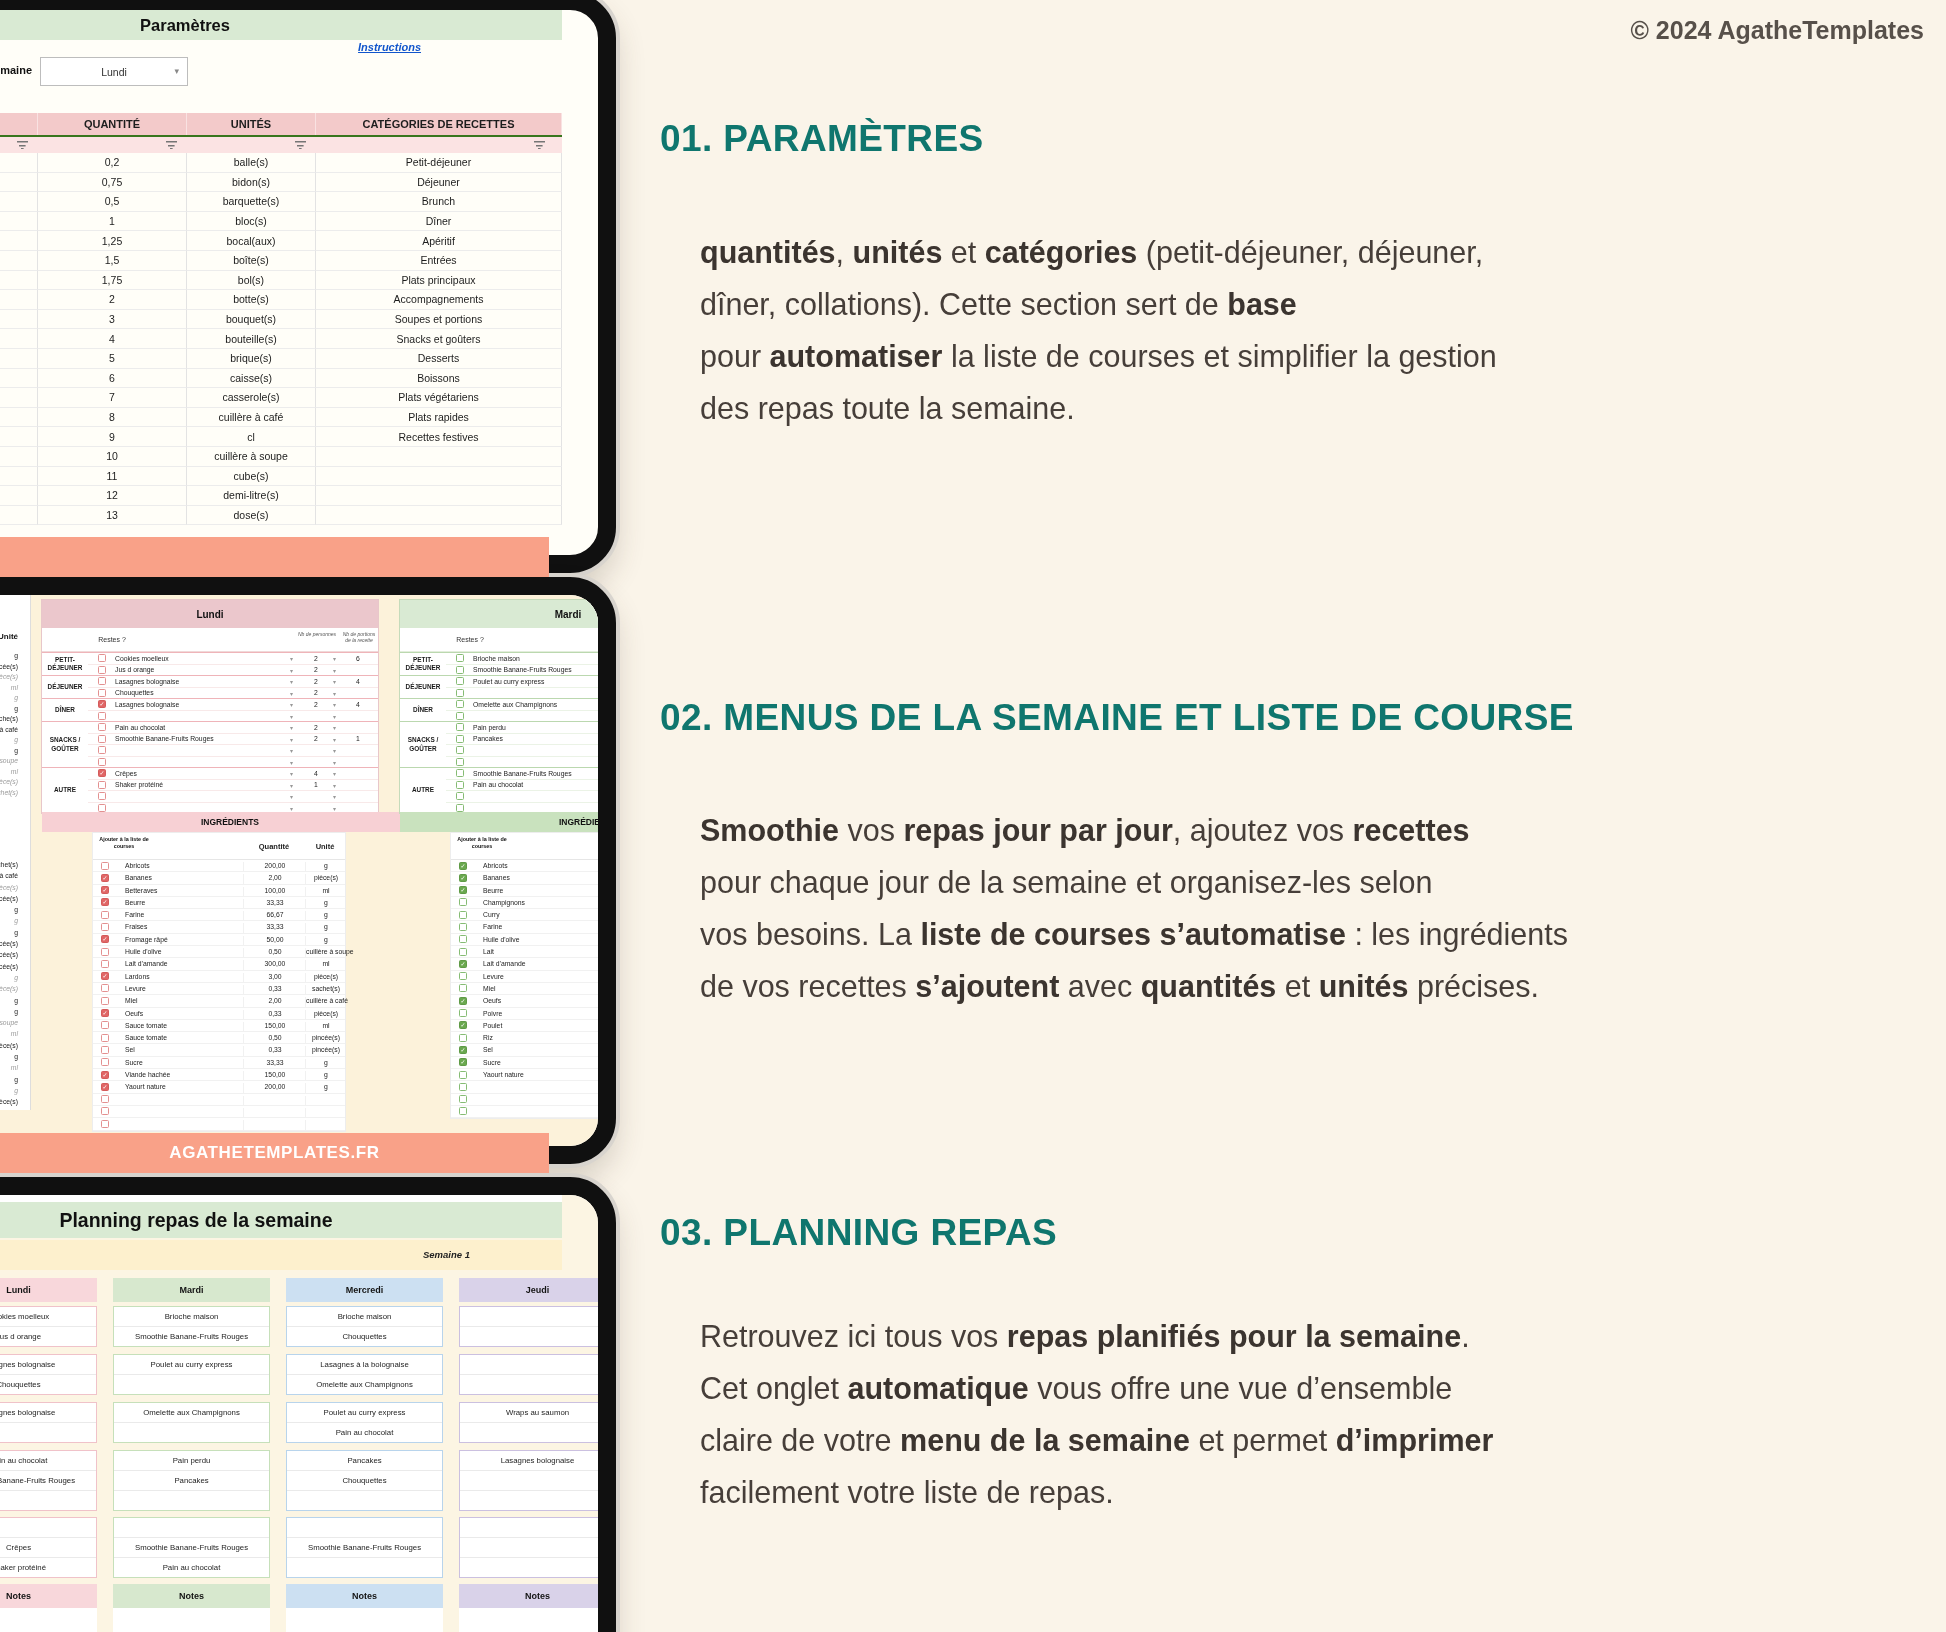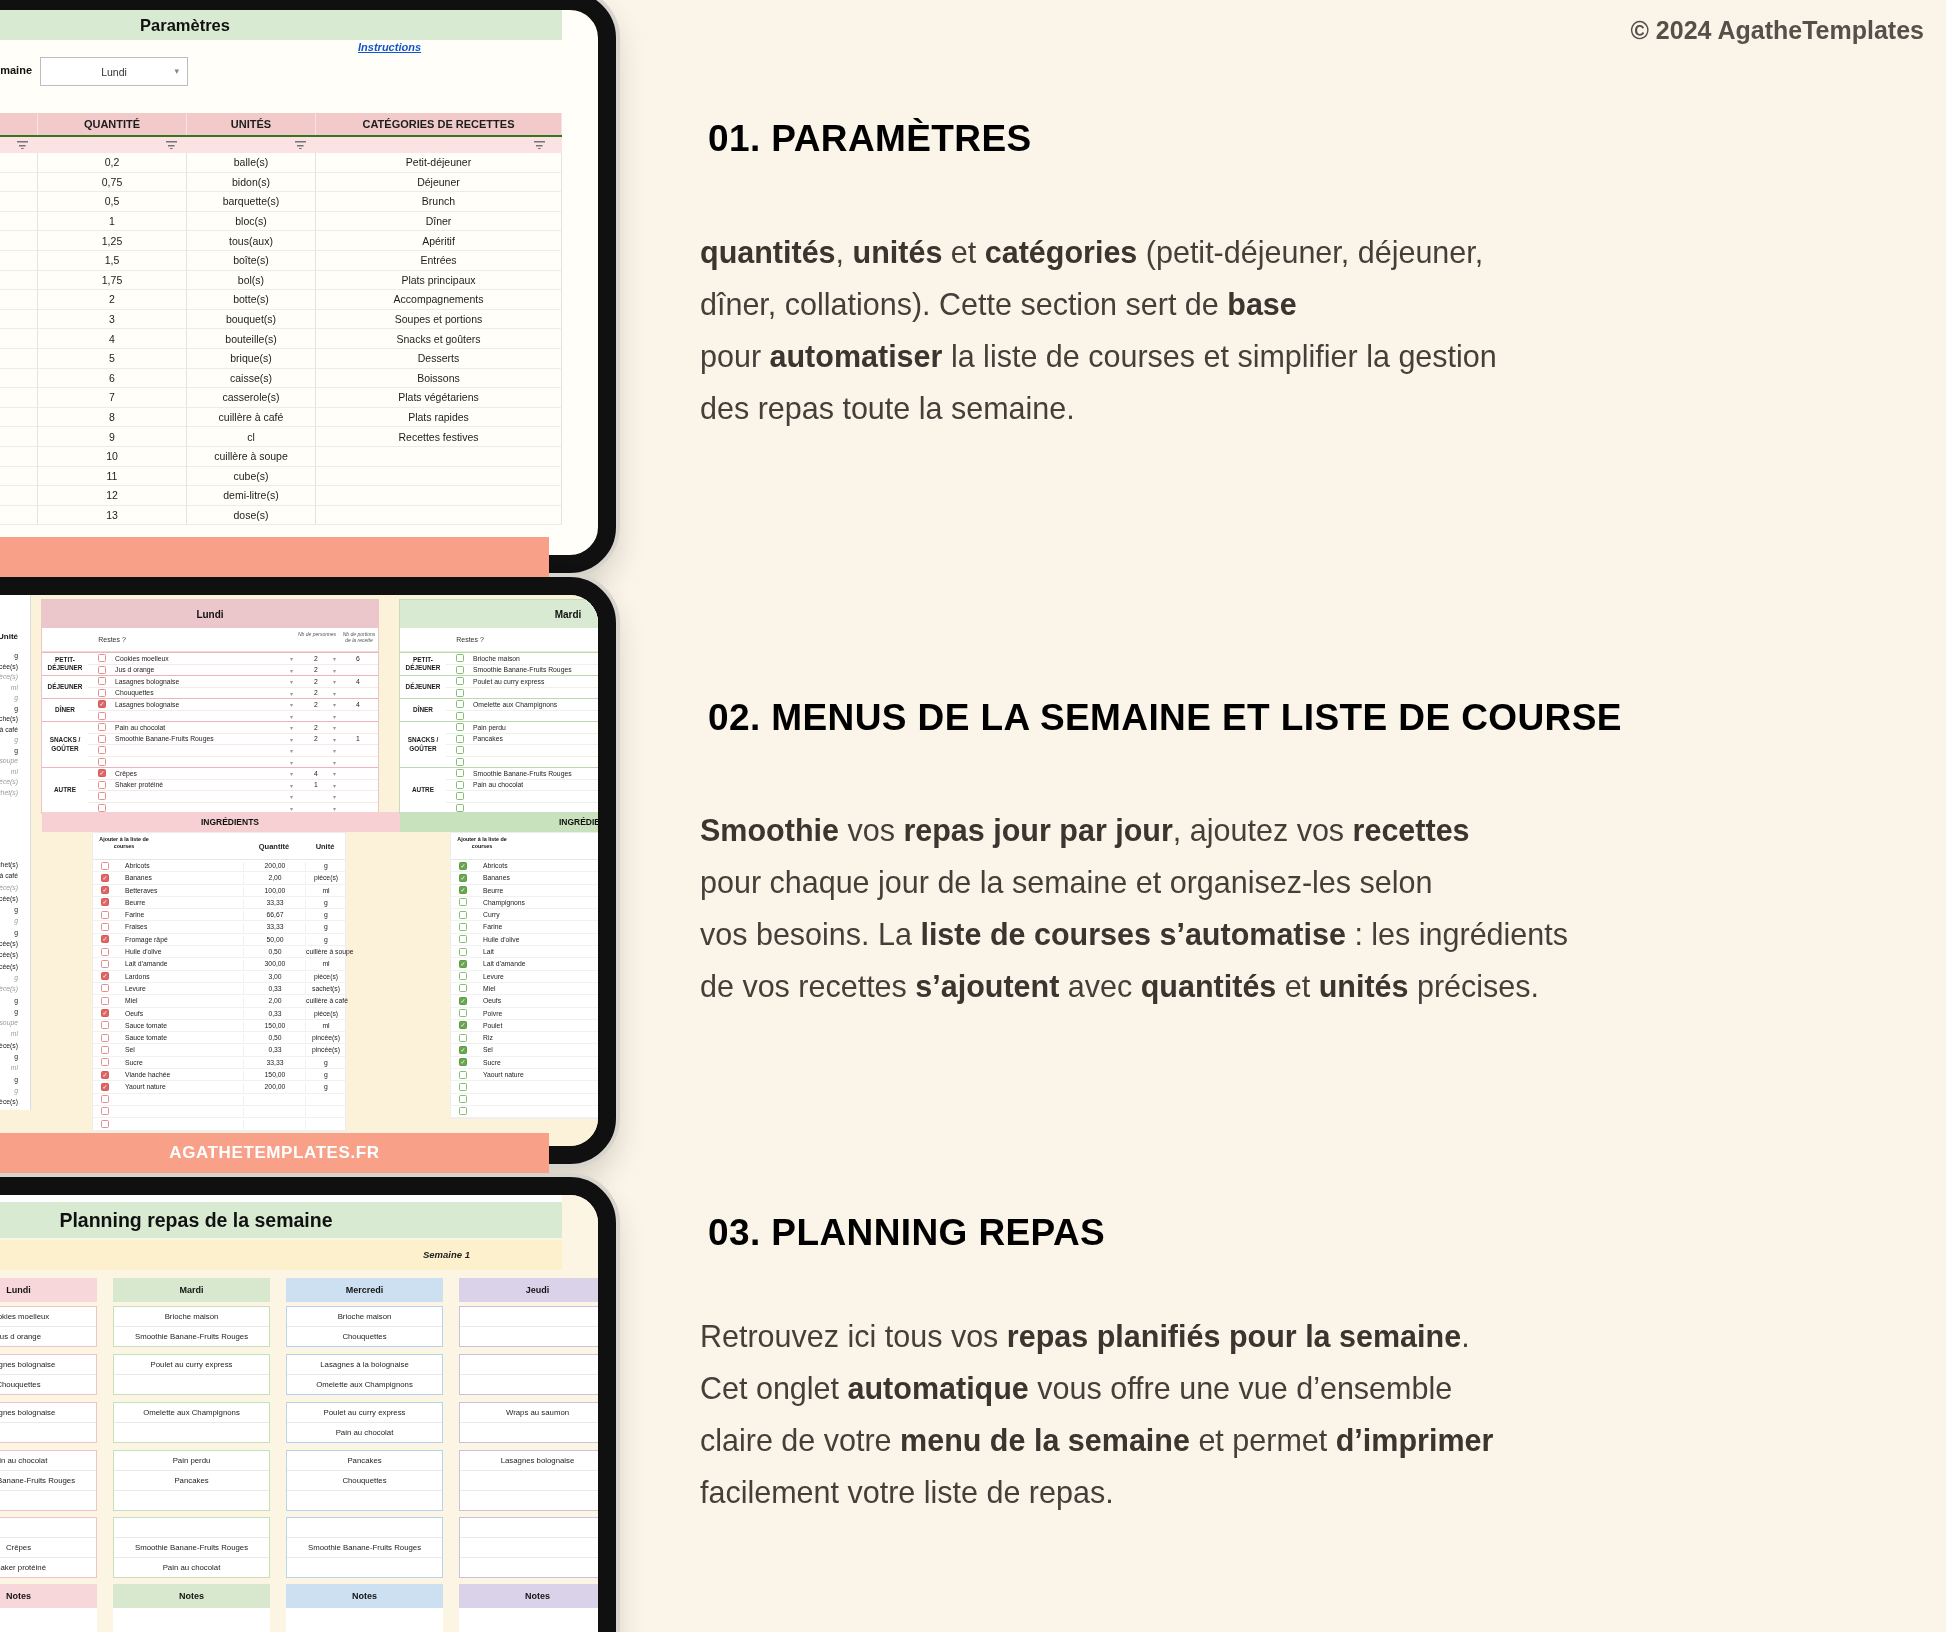--- a/index.html
+++ b/index.html
@@ -121,21 +121,21 @@
   .t3week .wk{position:absolute;right:92px;top:9px;font-size:9.5px;font-weight:bold;font-style:italic;color:#222;}
   .dayhdr{position:absolute;width:157px;height:24px;display:flex;align-items:center;justify-content:center;
           font-weight:bold;font-size:9px;color:#141414;}
   .mealcard{position:absolute;width:157px;background:#fff;border:1.5px solid;box-sizing:border-box;}
   .mc-row{height:19px;border-top:1px solid #EAEAEA;display:flex;align-items:center;justify-content:center;
           font-size:7.8px;color:#1d1d1d;white-space:nowrap;overflow:visible;}
   .mc-row:first-child{border-top:none;}
   .noterow{position:absolute;width:157px;height:25px;background:#fff;border-bottom:1px solid;box-sizing:border-box;}
   
   .copyright{position:absolute;top:16px;right:22px;font-size:25px;font-weight:bold;color:#57504A;}
-  .sec-heading{position:absolute;left:708px;font-size:37px;font-weight:800;color:#000000;letter-spacing:.4px;white-space:nowrap;}
+  .sec-heading{position:absolute;left:660px;font-size:37px;font-weight:800;color:#0f766e;letter-spacing:.4px;white-space:nowrap;}
   #h0{top:118px;}#h1{top:697px;}#h2{top:1212px;}
   .para{position:absolute;left:700px;font-size:30.5px;line-height:52px;color:#463E39;}
   #para-0{top:226px;}#para-1{top:804px;}#para-2{top:1310px;}
   .pline{white-space:nowrap;}
   .para .b{font-weight:bold;color:#3B342F;}
 </style>
 </head>
 <body>
 
 <div id="page">
@@ -184,21 +184,21 @@
           </div>
           <div class="t1row">
             <div class="t1c c0"></div>
             <div class="t1c c1">1</div>
             <div class="t1c c2">bloc(s)</div>
             <div class="t1c c3">Dîner</div>
           </div>
           <div class="t1row">
             <div class="t1c c0"></div>
             <div class="t1c c1">1,25</div>
-            <div class="t1c c2">tous(aux)</div>
+            <div class="t1c c2">bocal(aux)</div>
             <div class="t1c c3">Apéritif</div>
           </div>
           <div class="t1row">
             <div class="t1c c0"></div>
             <div class="t1c c1">1,5</div>
             <div class="t1c c2">boîte(s)</div>
             <div class="t1c c3">Entrées</div>
           </div>
           <div class="t1row">
             <div class="t1c c0"></div>

